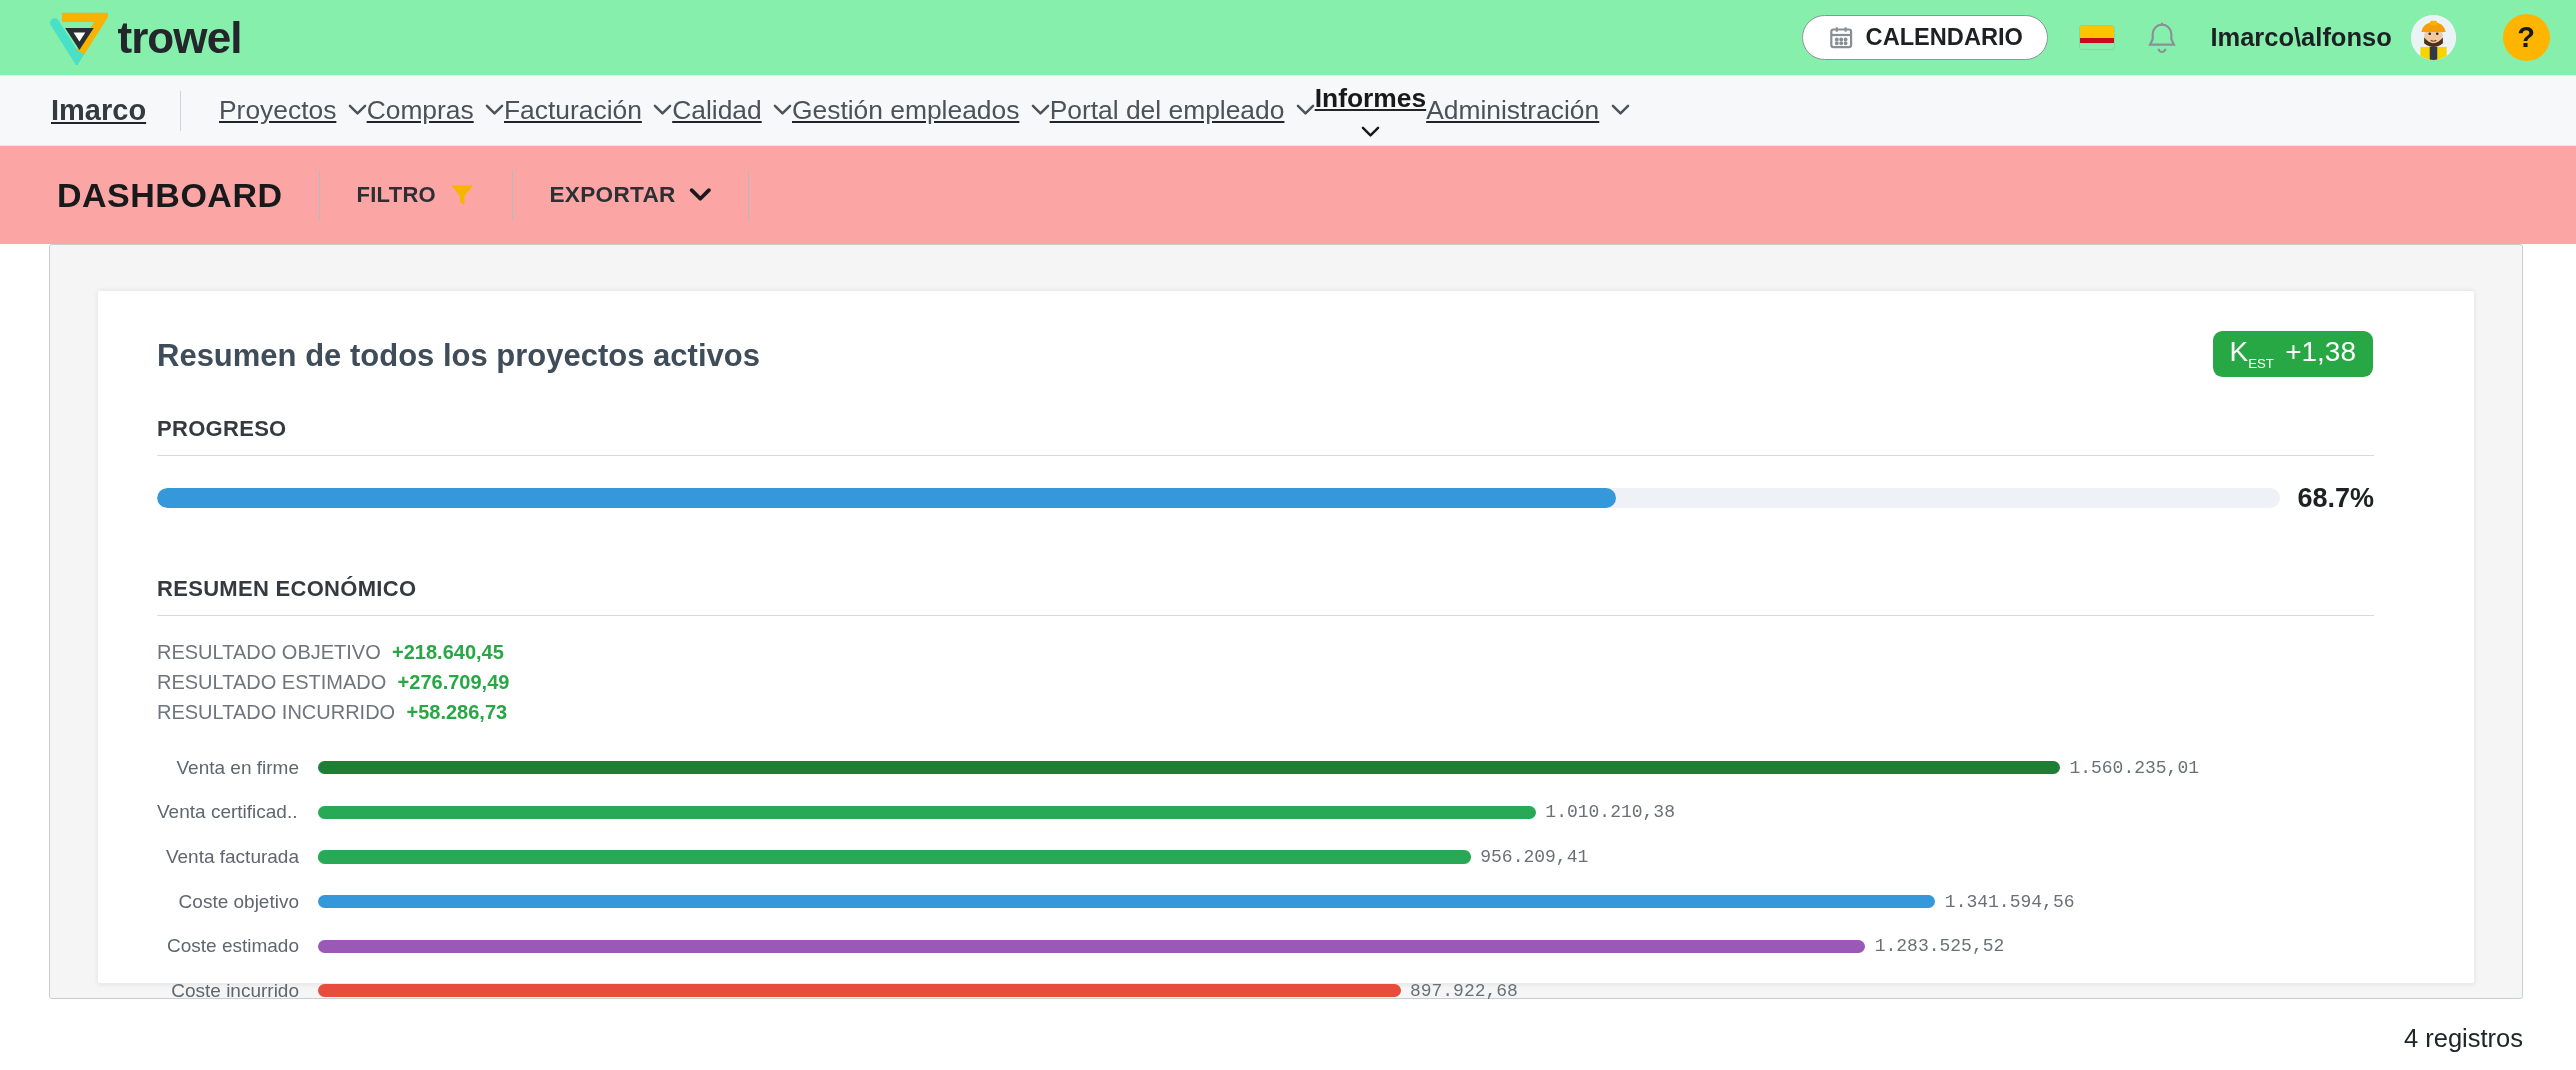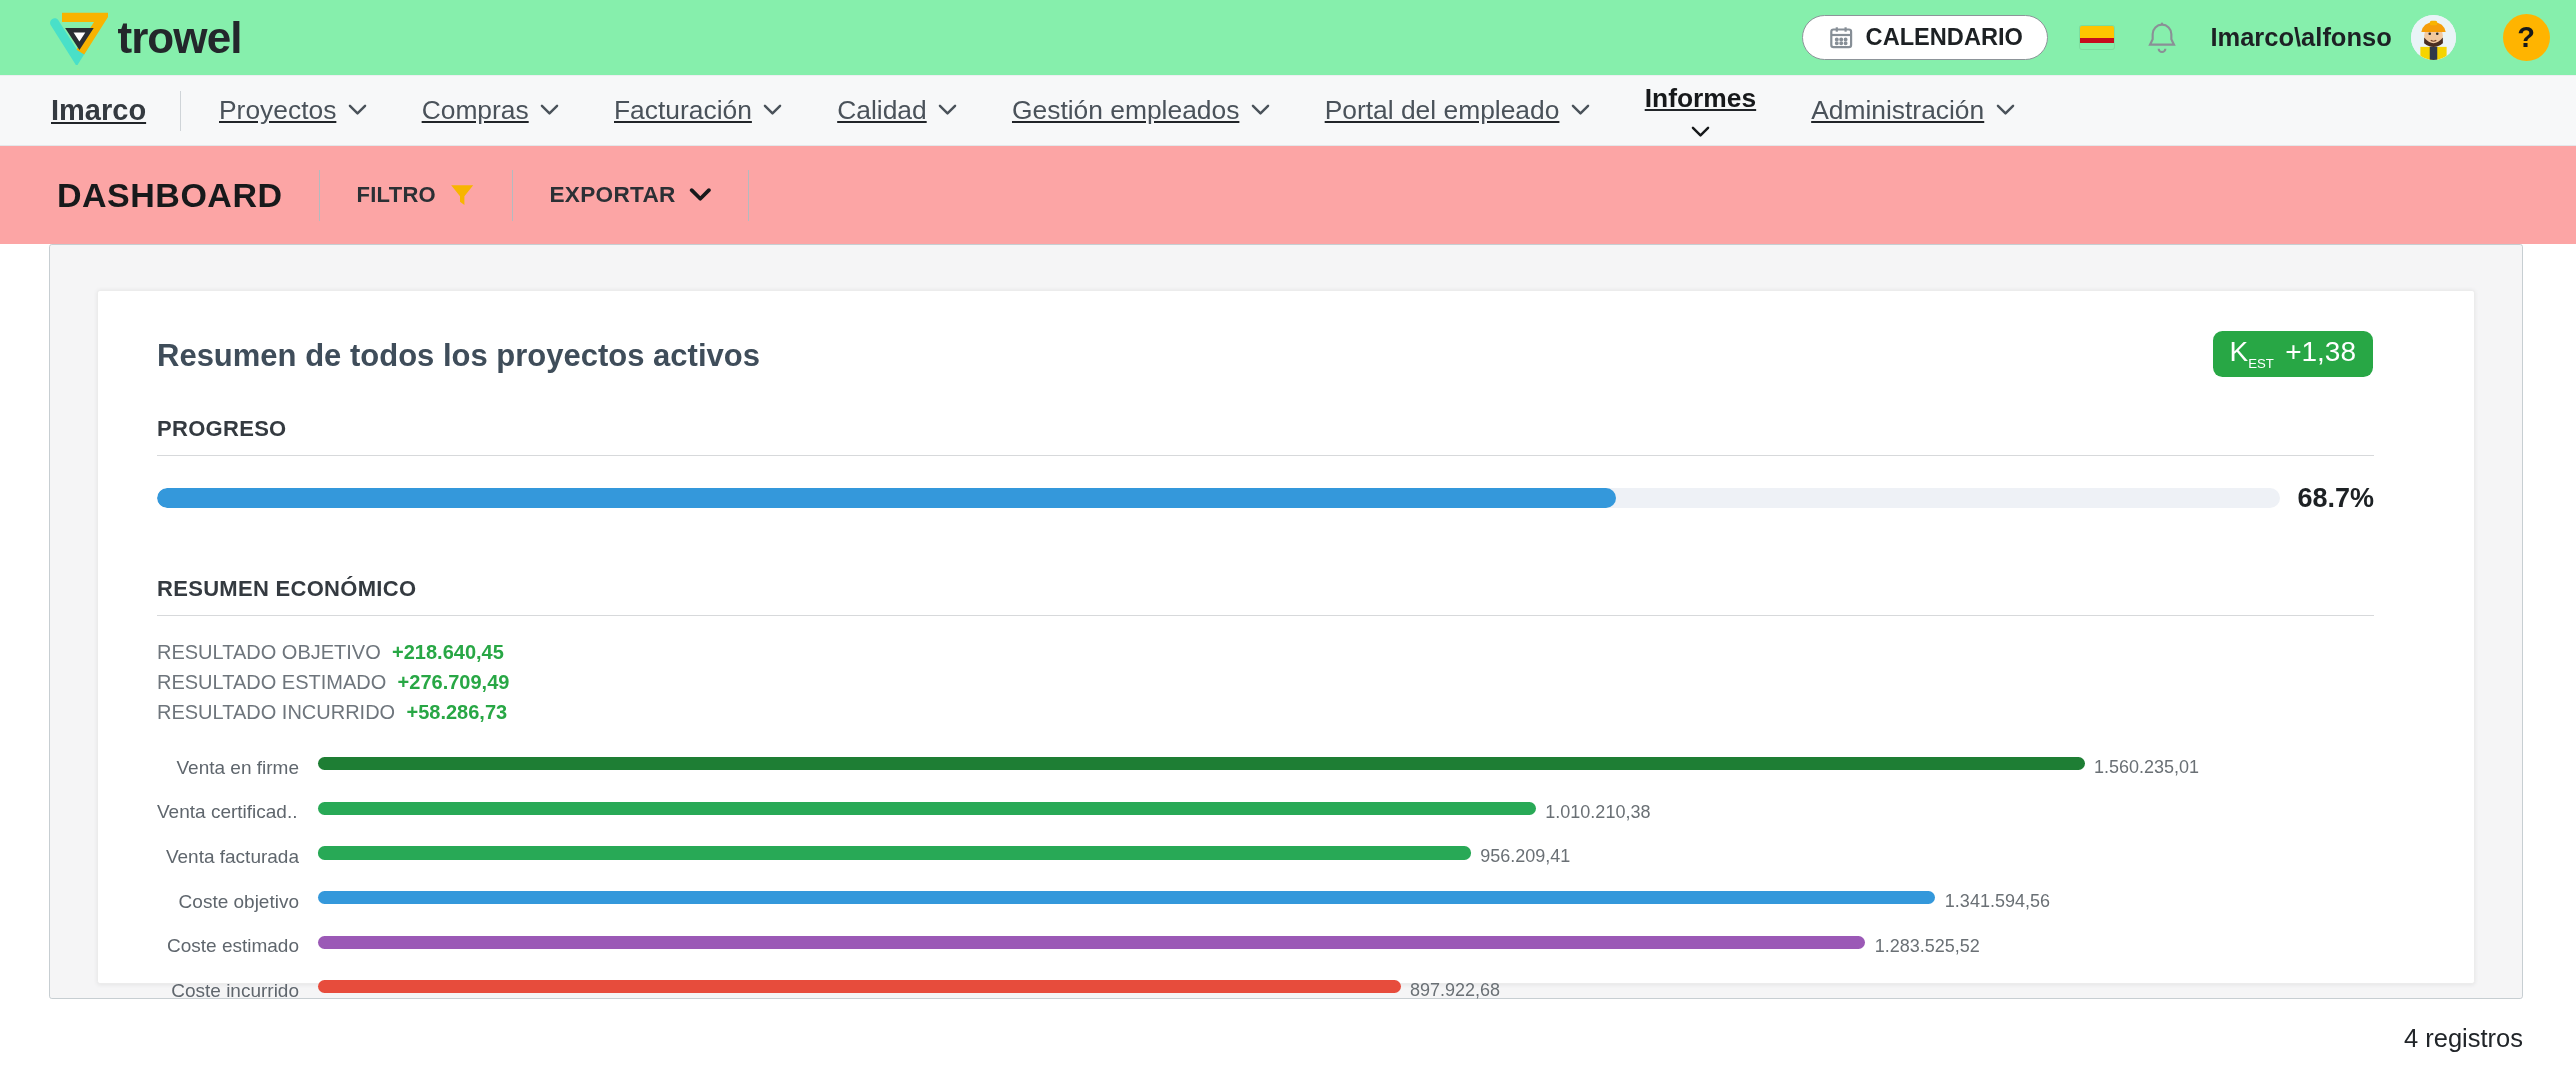--- a/index.html
+++ b/index.html
@@ -23,21 +23,21 @@
   .username { font-size:25.5px; font-weight:700; color:#1d2124; white-space:nowrap; }
   .avatar { width:45px; height:45px; border-radius:50%; overflow:hidden; background:#e9f2f6; margin-left:-13.2px; }
   .help-btn { width:47px; height:47px; border-radius:50%; background:#ffb400; border:none; cursor:pointer;
     font-size:29px; font-weight:800; color:#17191b; display:flex; align-items:center; justify-content:center; margin-left:15px; }
 
   
   .nav { height:71px; background:#f7f8f9; border-top:0.9px solid #eceff1; border-bottom:0.9px solid #e4e7ea;
     display:flex; align-items:center; padding-left:51px;text-decoration:underline; }
   .nav-company { font-size:29px; font-weight:600; color:#343a40; }
   .nav-divider { width:0.9px; height:40px; background:#cfd4d8; margin:0 38px 0 34px; }
-  .nav-items { display:flex; align-items:center; gap:55px; }
+  .nav-items { display:flex; align-items:center; }
   .nav-item { display:flex; align-items:center; gap:11.3px; font-size:26.4px; color:#4a525a; cursor:pointer; white-space:nowrap; }
   .nav-item.active { font-weight:700; color:#17191b;flex-direction:column; }
   .chev { width:19px; height:12.3px; }
 
   
   .toolbar { display:flex; align-items:center; height:98px; padding-left:57px; background:#fca5a5; }
   .page-title { font-size:34px; font-weight:700; color:#17191b; letter-spacing:0.5px; }
   .tb-divider { width:1.9px; height:51px; background:#b4babf; margin:0 36px; }
   .tb-btn { display:flex; align-items:center; gap:13.2px; background:none; border:none; cursor:pointer;
     font-family:inherit; font-size:22.6px; font-weight:600; color:#2b3035; letter-spacing:0.3px; }
@@ -66,21 +66,21 @@
   .economic-block { margin-top:62px; }
   .results { margin-top:21px; }
   .result-row { display:flex; align-items:baseline; gap:11.3px; line-height:30px; }
   .result-label { font-size:20px; color:#6e757c; }
   .result-value { font-size:20px; font-weight:700; color:#28a745; }
 
   .chart { margin-top:30px; }
   .chart-row { display:flex; align-items:center; margin-bottom:22.6px; }
   .chart-row:last-child { margin-bottom:0; }
   .chart-label { width:142px; text-align:right; font-size:19px; color:#5f666d; white-space:nowrap; overflow:hidden; }
-  .bar-area { width:1881px; display:flex; align-items:flex-start; margin-left:19px; }
+  .bar-area { width:1881px; display:flex; align-items:center; margin-left:19px;font-family:Liberation Mono, monospace; }
   .bar { height:13.2px; border-radius:6.6px; }
   .bar-value { font-size:18px; color:#6a7075; margin-left:9.4px; white-space:nowrap; }
 
   .footer { text-align:right; margin:24.5px 53px 0 0; font-size:25.5px; color:#212529; }
 </style>
 </head>
 <body>
 
 <div class="header">
   <div class="logo">

